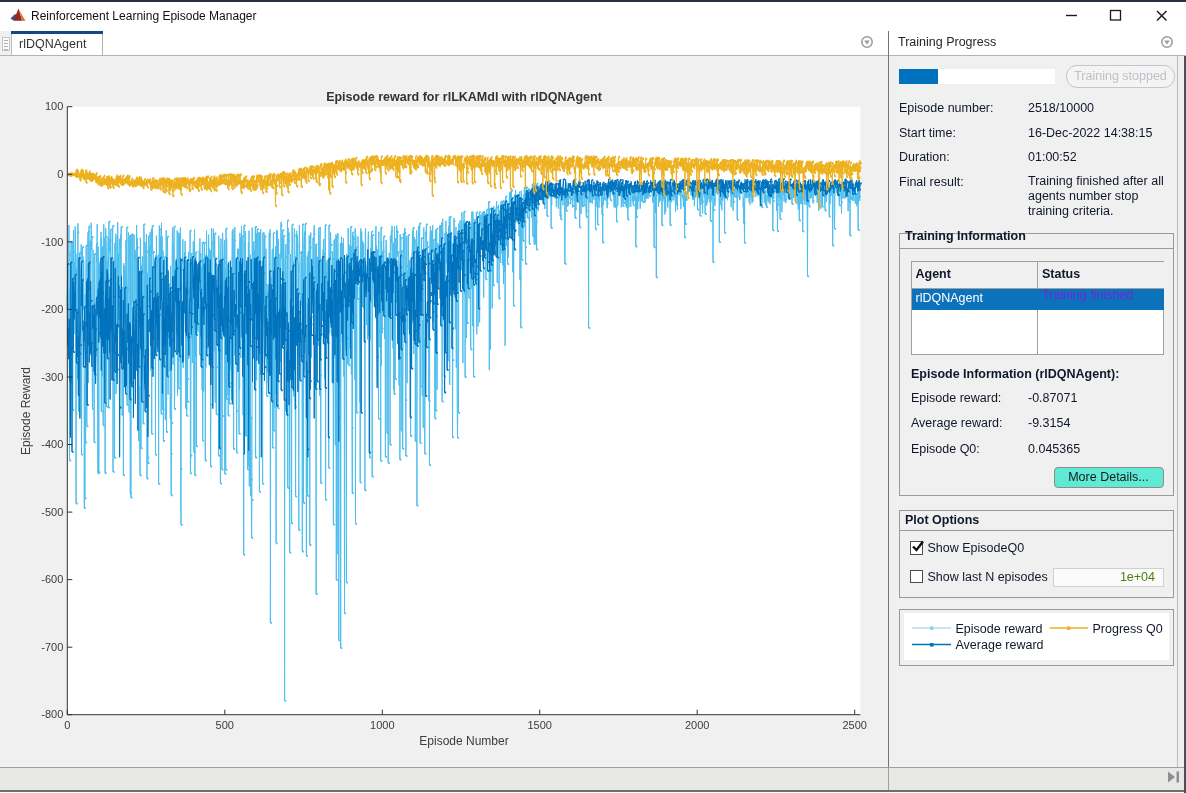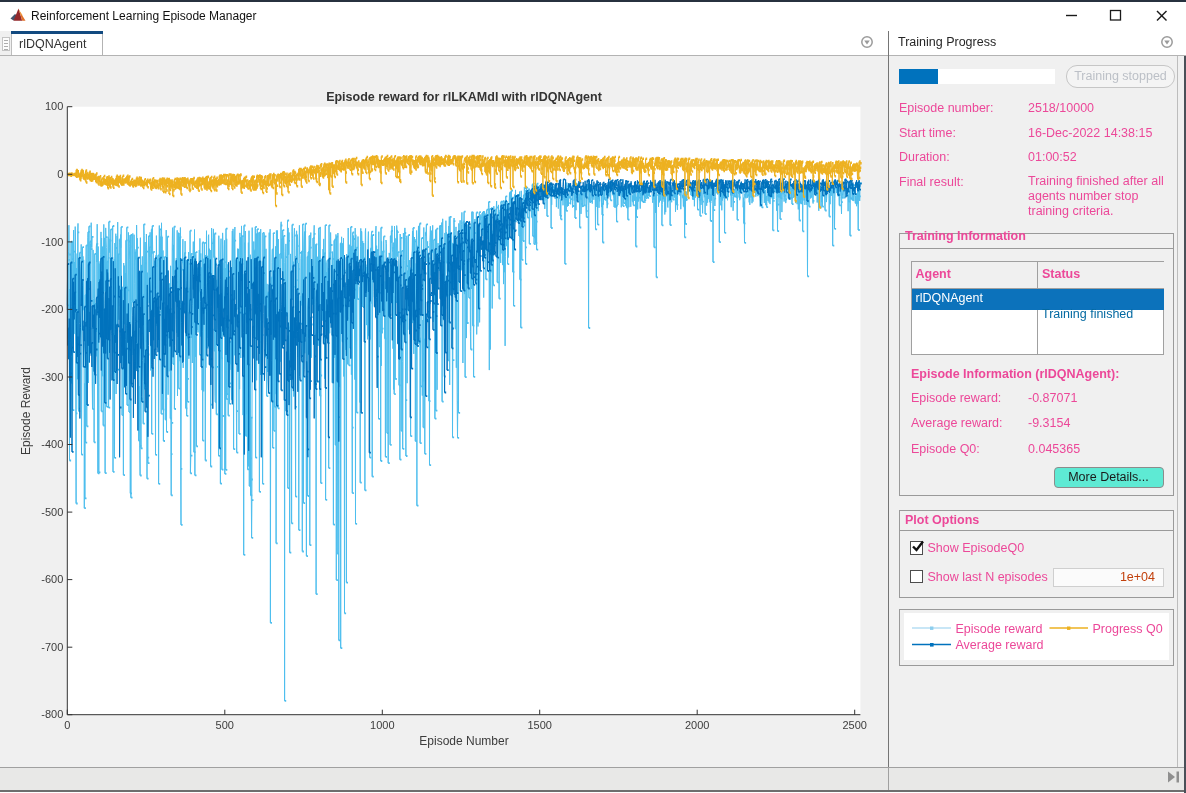--- a/index.html
+++ b/index.html
@@ -1,20 +1,20 @@
 <!DOCTYPE html>
 <html><head>
 <meta charset="utf-8">
 <style>
   html,body{margin:0;padding:0}
   body{width:1186px;height:793px;overflow:hidden;position:relative;
        font-family:"Liberation Sans",sans-serif;background:#ffffff;
        -webkit-font-smoothing:antialiased}
   .abs{position:absolute}
-  .lbl{position:absolute;font-size:12.5px;color:#ec4899;white-space:nowrap}
+  .lbl{position:absolute;font-size:12.5px;color:#0f172a;white-space:nowrap}
 </style>
 </head>
 <body>
 
   <div class="abs" style="left:0;top:2px;width:1px;height:789px;background:#a8a8a8"></div>
 
   <div class="abs" style="left:0;top:0;width:1186px;height:2px;background:#27313f"></div>
 
   <div class="abs" style="left:0;top:2px;width:1186px;height:29px;background:#ffffff"></div>
   <svg class="abs" style="left:9px;top:6px" width="20" height="19" viewBox="0 0 20 19">
@@ -131,42 +131,42 @@
   <div class="abs" style="left:898.5px;top:248px;width:275px;height:1px;background:#9a9a9a"></div>
 
   <div class="abs" style="left:911px;top:261px;width:253px;height:94px;box-sizing:border-box;border:1px solid #a0a0a0;background:#ffffff"></div>
   <div class="abs" style="left:911.5px;top:261.5px;width:252px;height:26px;background:#f0f0f0"></div>
   <div class="abs" style="left:911.5px;top:287.5px;width:252px;height:1px;background:#a0a0a0"></div>
   <div class="abs" style="left:1037px;top:261.5px;width:1px;height:93px;background:#a0a0a0"></div>
   <div class="lbl" style="left:915.5px;top:267px;font-weight:bold">Agent</div>
   <div class="lbl" style="left:1042px;top:267px;font-weight:bold">Status</div>
   <div class="abs" style="left:911.5px;top:288.5px;width:252px;height:21px;background:#0c72bb"></div>
   <div class="lbl" style="left:915.5px;top:291px;color:#ffffff">rlDQNAgent</div>
-  <div class="lbl" style="left:1042px;top:307px;color:#0369a1">Training finished</div>
+  <div class="lbl" style="left:1042px;top:288px;color:#6d28d9">Training finished</div>
 
   <div class="lbl" style="left:911px;top:367px;font-weight:bold">Episode Information (rlDQNAgent):</div>
   <div class="lbl" style="left:911px;top:391px">Episode reward:</div>
   <div class="lbl" style="left:1028px;top:391px">-0.87071</div>
   <div class="lbl" style="left:911px;top:416px">Average reward:</div>
   <div class="lbl" style="left:1028px;top:416px">-9.3154</div>
   <div class="lbl" style="left:911px;top:441.5px">Episode Q0:</div>
   <div class="lbl" style="left:1028px;top:441.5px">0.045365</div>
   <div class="abs" style="left:1053.5px;top:466.5px;width:110px;height:21.5px;box-sizing:border-box;border:1px solid #8c8c8c;border-radius:4px;background:#5eead4;text-align:center;line-height:19.5px;font-size:12.5px;color:#1a1a1a">More Details...</div>
 
   <div class="abs" style="left:898.5px;top:510px;width:275px;height:88px;box-sizing:border-box;border:1px solid #9a9a9a"></div>
   <div class="lbl" style="left:905px;top:512.5px;font-weight:bold">Plot Options</div>
   <div class="abs" style="left:898.5px;top:529.5px;width:275px;height:1px;background:#9a9a9a"></div>
   <div class="abs" style="left:909.5px;top:541px;width:13.5px;height:13.5px;box-sizing:border-box;border:1.5px solid #4d4d4d;background:#ffffff"></div>
   <svg class="abs" style="left:909.5px;top:538px" width="17" height="17" viewBox="0 0 17 17">
     <path d="M3 8.5 L6.5 12 L13 3.5" fill="none" stroke="#111111" stroke-width="2.4"></path>
   </svg>
   <div class="lbl" style="left:927.5px;top:541px">Show EpisodeQ0</div>
   <div class="abs" style="left:909.5px;top:569.5px;width:13.5px;height:13.5px;box-sizing:border-box;border:1.5px solid #4d4d4d;background:#ffffff"></div>
   <div class="lbl" style="left:927.5px;top:569.5px">Show last N episodes</div>
-  <div class="abs" style="left:1052.5px;top:567.5px;width:111.5px;height:19px;box-sizing:border-box;border:1px solid #cfcfcf;background:#fbfbfb;text-align:right;line-height:17px;font-size:12.5px;color:#c2410c;padding-right:8px">1e+04</div>
+  <div class="abs" style="left:1052.5px;top:567.5px;width:111.5px;height:19px;box-sizing:border-box;border:1px solid #cfcfcf;background:#fbfbfb;text-align:right;line-height:17px;font-size:12.5px;color:#4d7c0f;padding-right:8px">1e+04</div>
 
   <div class="abs" style="left:898.5px;top:609px;width:275px;height:56.5px;box-sizing:border-box;border:1px solid #9a9a9a;background:#f0f0f0"></div>
   <div class="abs" style="left:904px;top:613px;width:265px;height:47px;background:#ffffff"></div>
   <svg class="abs" style="left:904px;top:613px" width="265" height="47" viewBox="0 0 265 47">
     <line x1="8" y1="15" x2="47" y2="15" stroke="#b6def3" stroke-width="1.5"></line>
     <rect x="26" y="13.5" width="3.4" height="3.4" fill="#8cceee"></rect>
     <line x1="145.5" y1="15" x2="184" y2="15" stroke="#EDB120" stroke-width="1.5"></line>
     <rect x="163" y="13.5" width="3.4" height="3.4" fill="#EDB120"></rect>
     <line x1="8" y1="31.5" x2="47" y2="31.5" stroke="#0072BD" stroke-width="1.5"></line>
     <rect x="26" y="30" width="3.6" height="3.6" fill="#0072BD"></rect>

